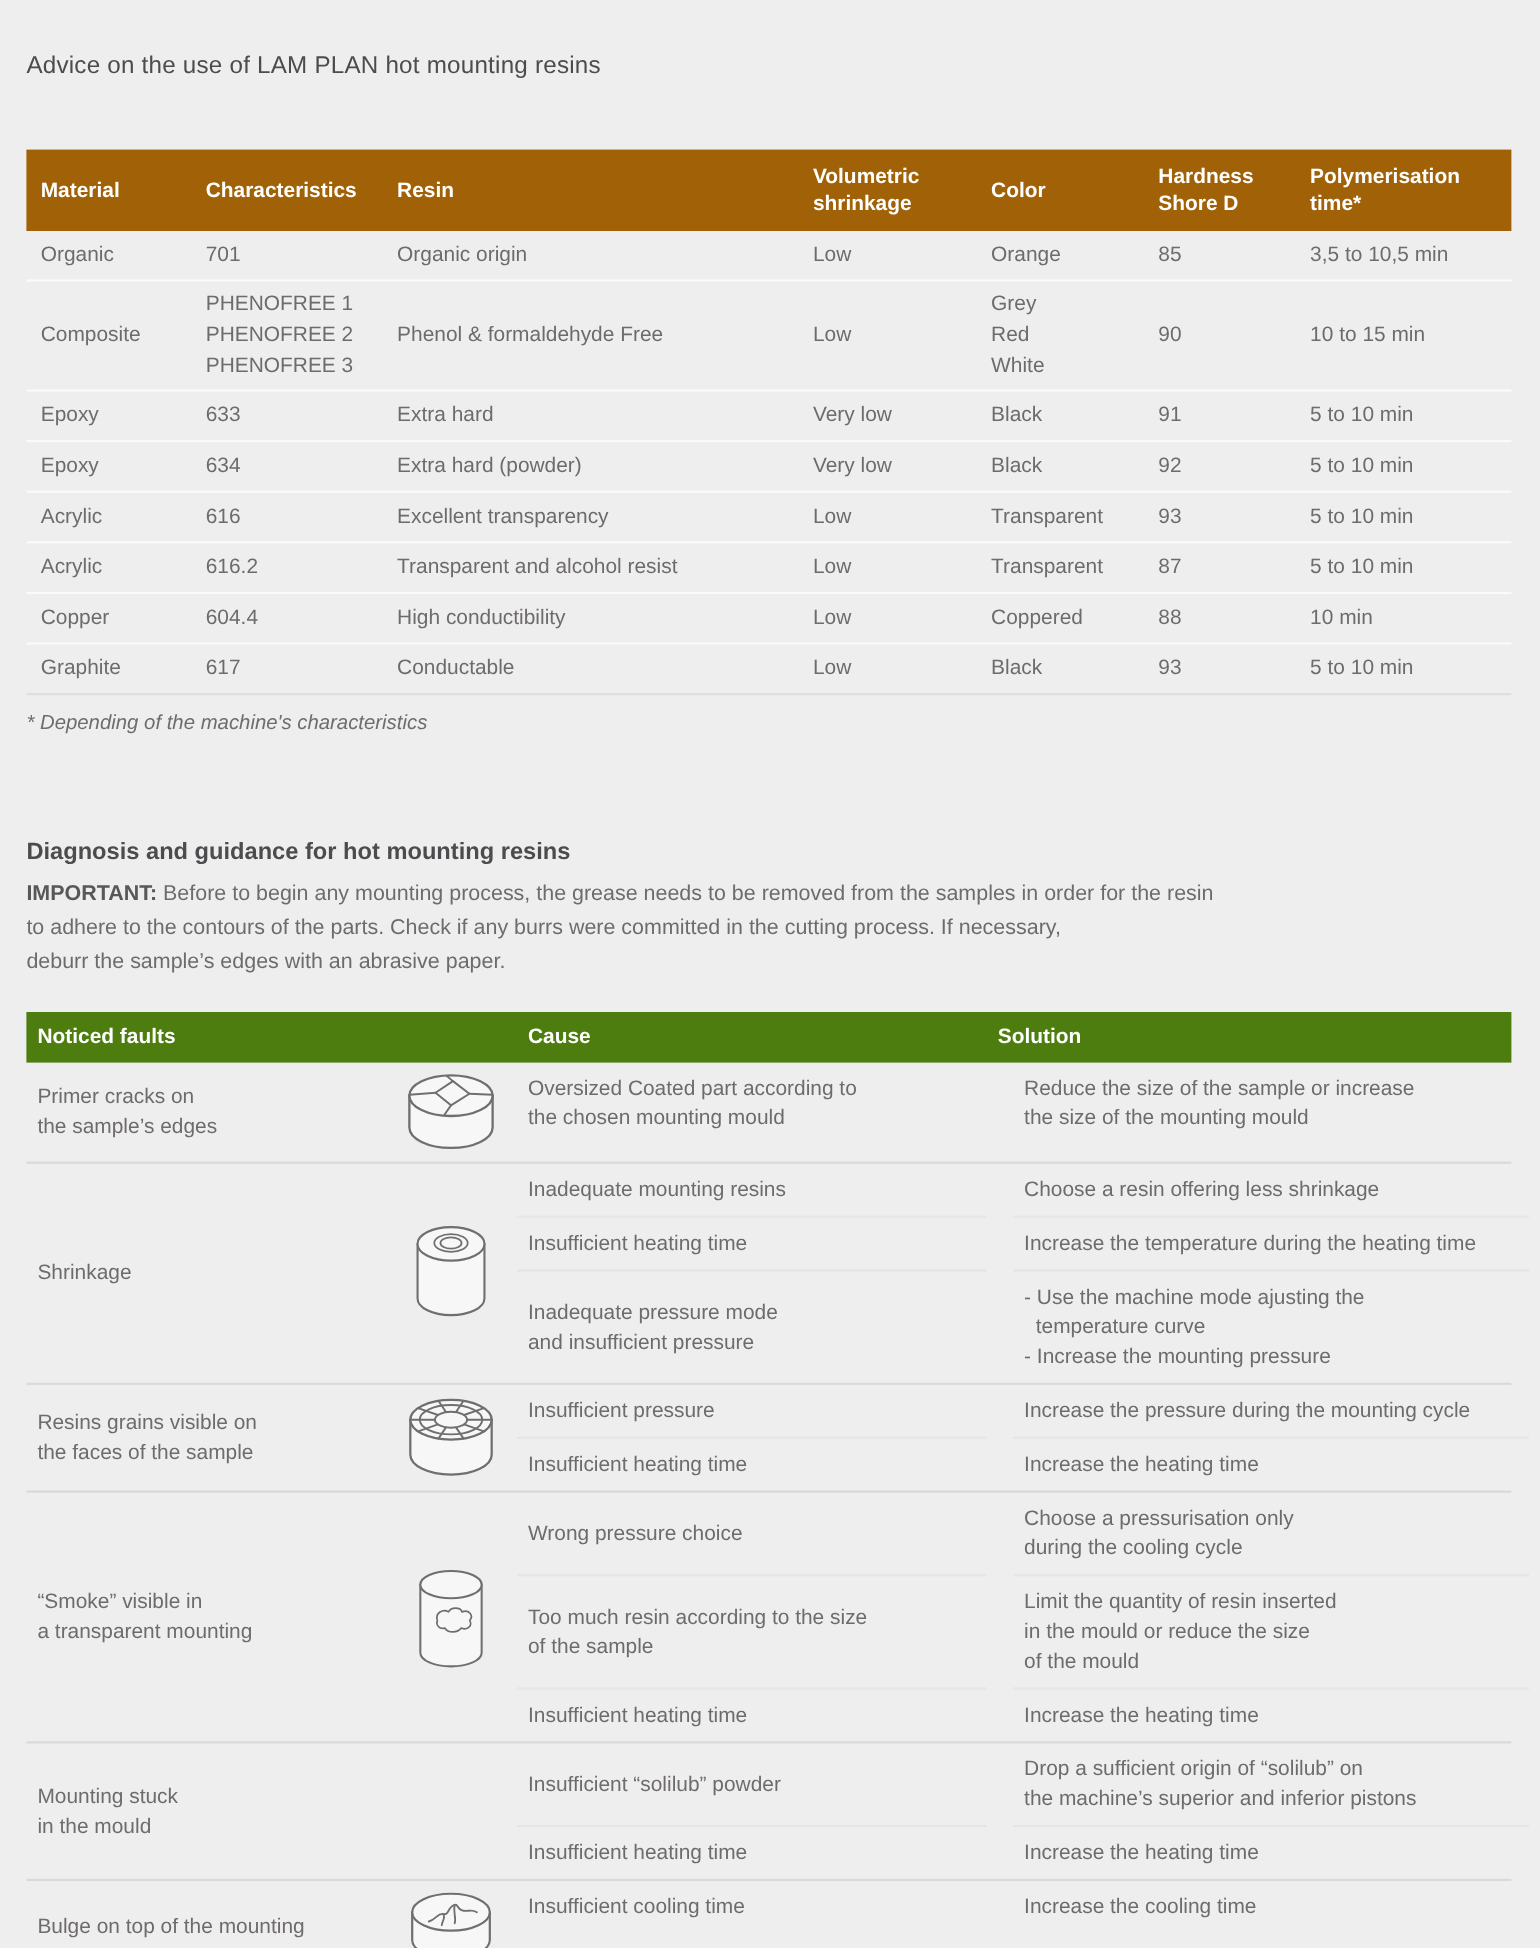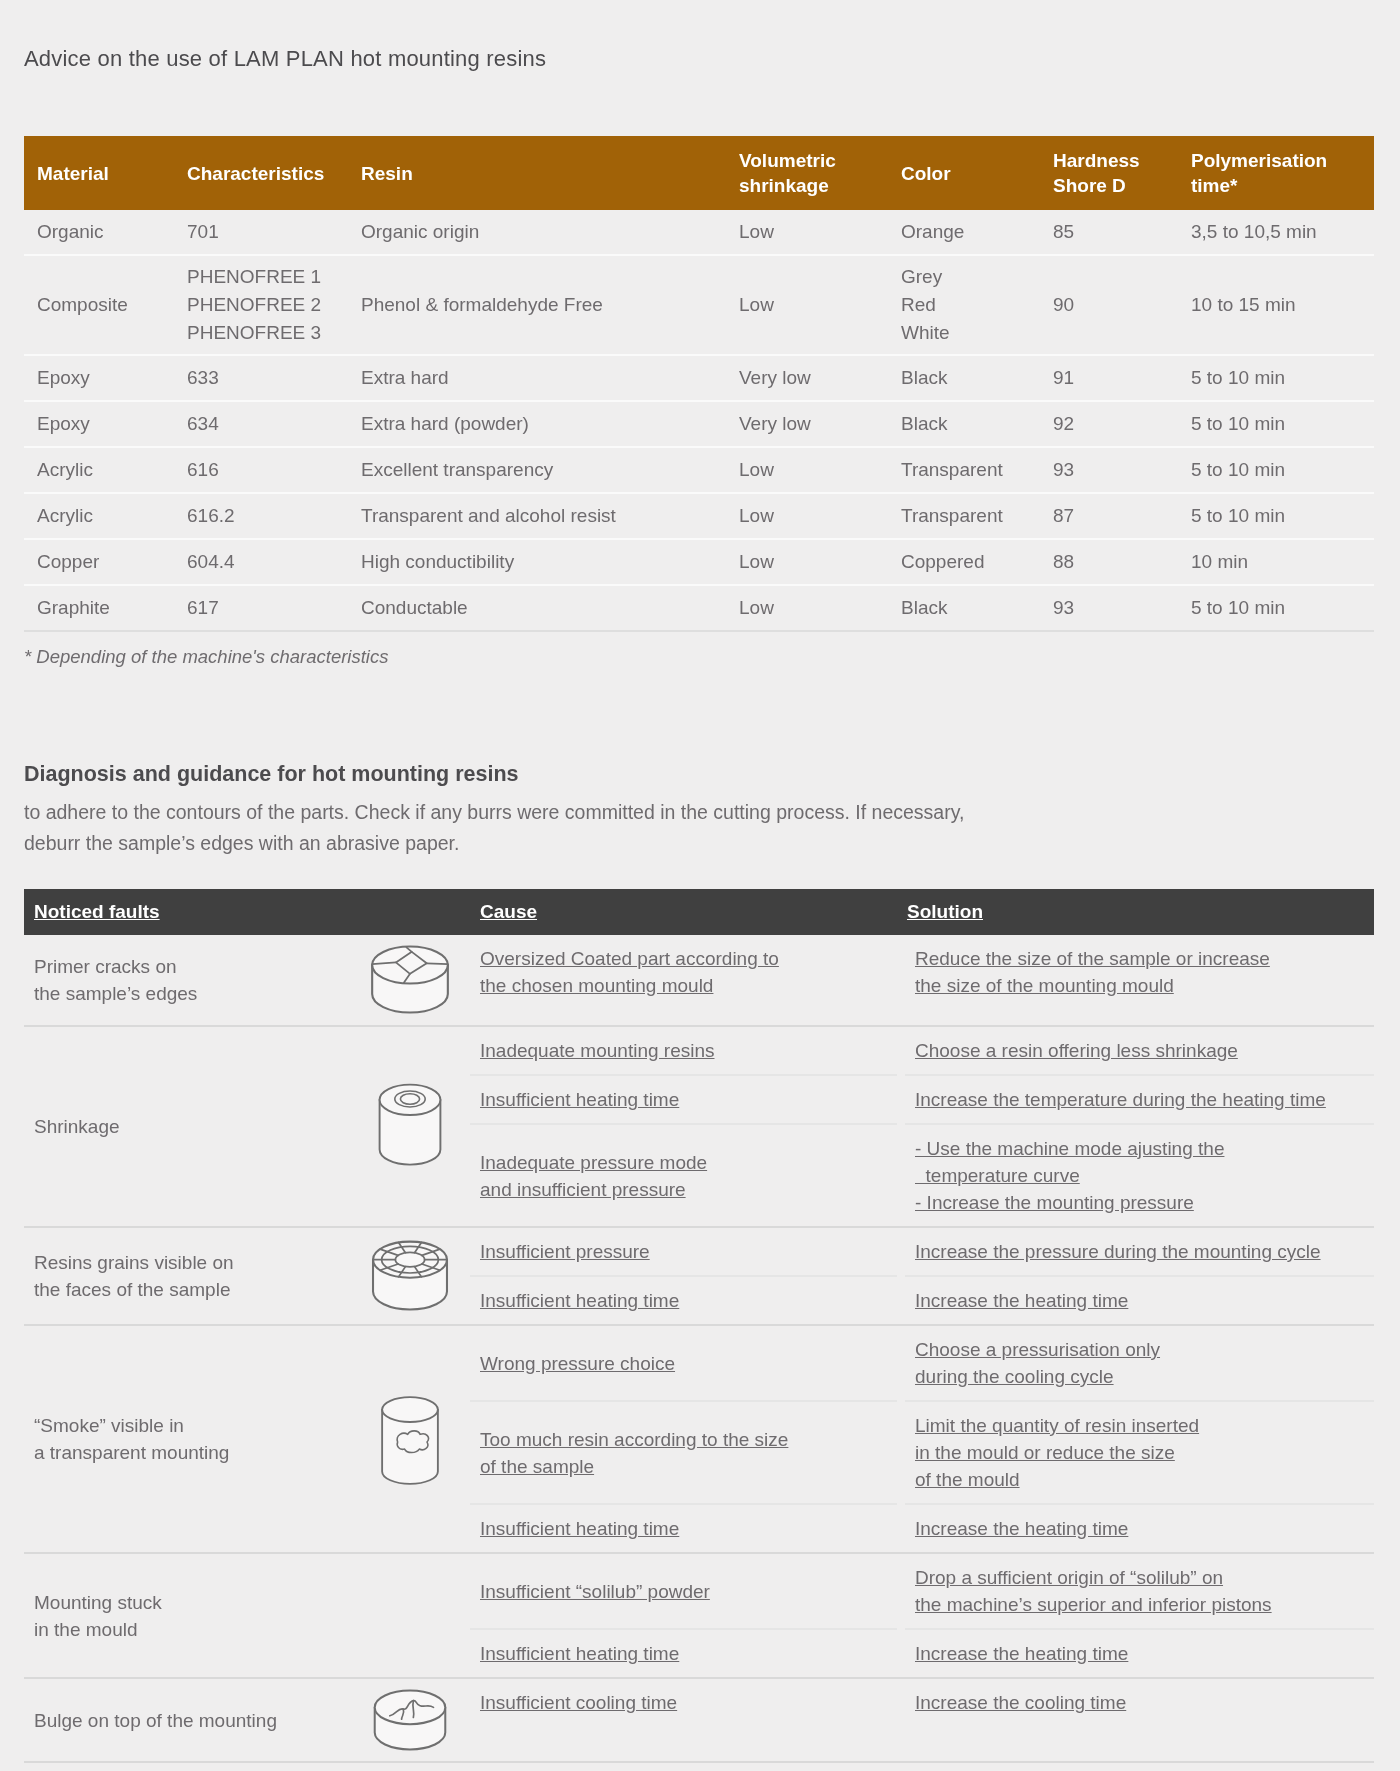--- a/index.html
+++ b/index.html
@@ -45,36 +45,36 @@
     margin-top:94px;
     font-size:21.5px; font-weight:bold; color:#4c4b4e;
   }
   .para { margin-top:10px; font-size:19.5px; line-height:31px; max-width:1350px; }
   .para b { color:#5a575a; }
 
   
   .t2 { margin-top:30px; width:1350px; border-bottom:2px solid #d9d9d9; }
   .t2 .hrow2 {
     display:grid; grid-template-columns:446px 427px 477px;
-    background:#404040; color:#fff; min-height:46px;text-decoration:underline;
+    background:#4d7c0f; color:#fff; min-height:46px;
   }
   .t2 .hrow2 .hc2 {
     display:flex; align-items:center;
     padding:6px 8px 6px 10px;
     font-size:19px; font-weight:bold;
   }
   .group { display:grid; grid-template-columns:326px 120px 904px; }
   .group + .group { border-top:2px solid #d9d9d9; }
   .fault {
     display:flex; align-items:center;
     padding:8px 6px 8px 10px;
     font-size:19px; line-height:27px; white-space:pre-line;
   }
   .iconcell { display:flex; align-items:center; justify-content:center; padding:3px 0; }
-  .subrow { display:grid; grid-template-columns:427px 469px; column-gap:8px;text-decoration:underline; }
+  .subrow { display:grid; grid-template-columns:427px 469px; column-gap:24px; }
   .subrow > div {
     display:flex; align-items:center;
     padding:10px 6px 10px 10px;
     font-size:19px; line-height:27px; white-space:pre-line;
   }
   .subrow + .subrow > div { border-top:2px solid #e5e5e5; }
 
   .cyl { stroke:#6f6f6f; stroke-width:2.4; fill:#f8f7f7; stroke-linejoin:round; stroke-linecap:round; }
   .cyl-line { stroke:#6f6f6f; stroke-width:2; fill:none; stroke-linejoin:round; stroke-linecap:round; }
 </style>
@@ -179,20 +179,21 @@
       <div class="bc">93</div>
       <div class="bc">5 to 10 min</div>
     </div>
   </div>
 
   <div class="fnote">* Depending of the machine's characteristics</div>
 
   <div class="sec2">Diagnosis and guidance for hot mounting resins</div>
 
   <div class="para">
+    <div><b>IMPORTANT:</b> <span>Before to begin any mounting process, the grease needs to be removed from the samples in order for the resin</span></div>
     <div>to adhere to the contours of the parts. Check if any burrs were committed in the cutting process. If necessary,</div>
     <div>deburr the sample’s edges with an abrasive paper.</div>
   </div>
 
   <div class="t2">
     <div class="hrow2">
       <div class="hc2">Noticed faults</div>
       <div class="hc2">Cause</div>
       <div class="hc2">Solution</div>
     </div>

